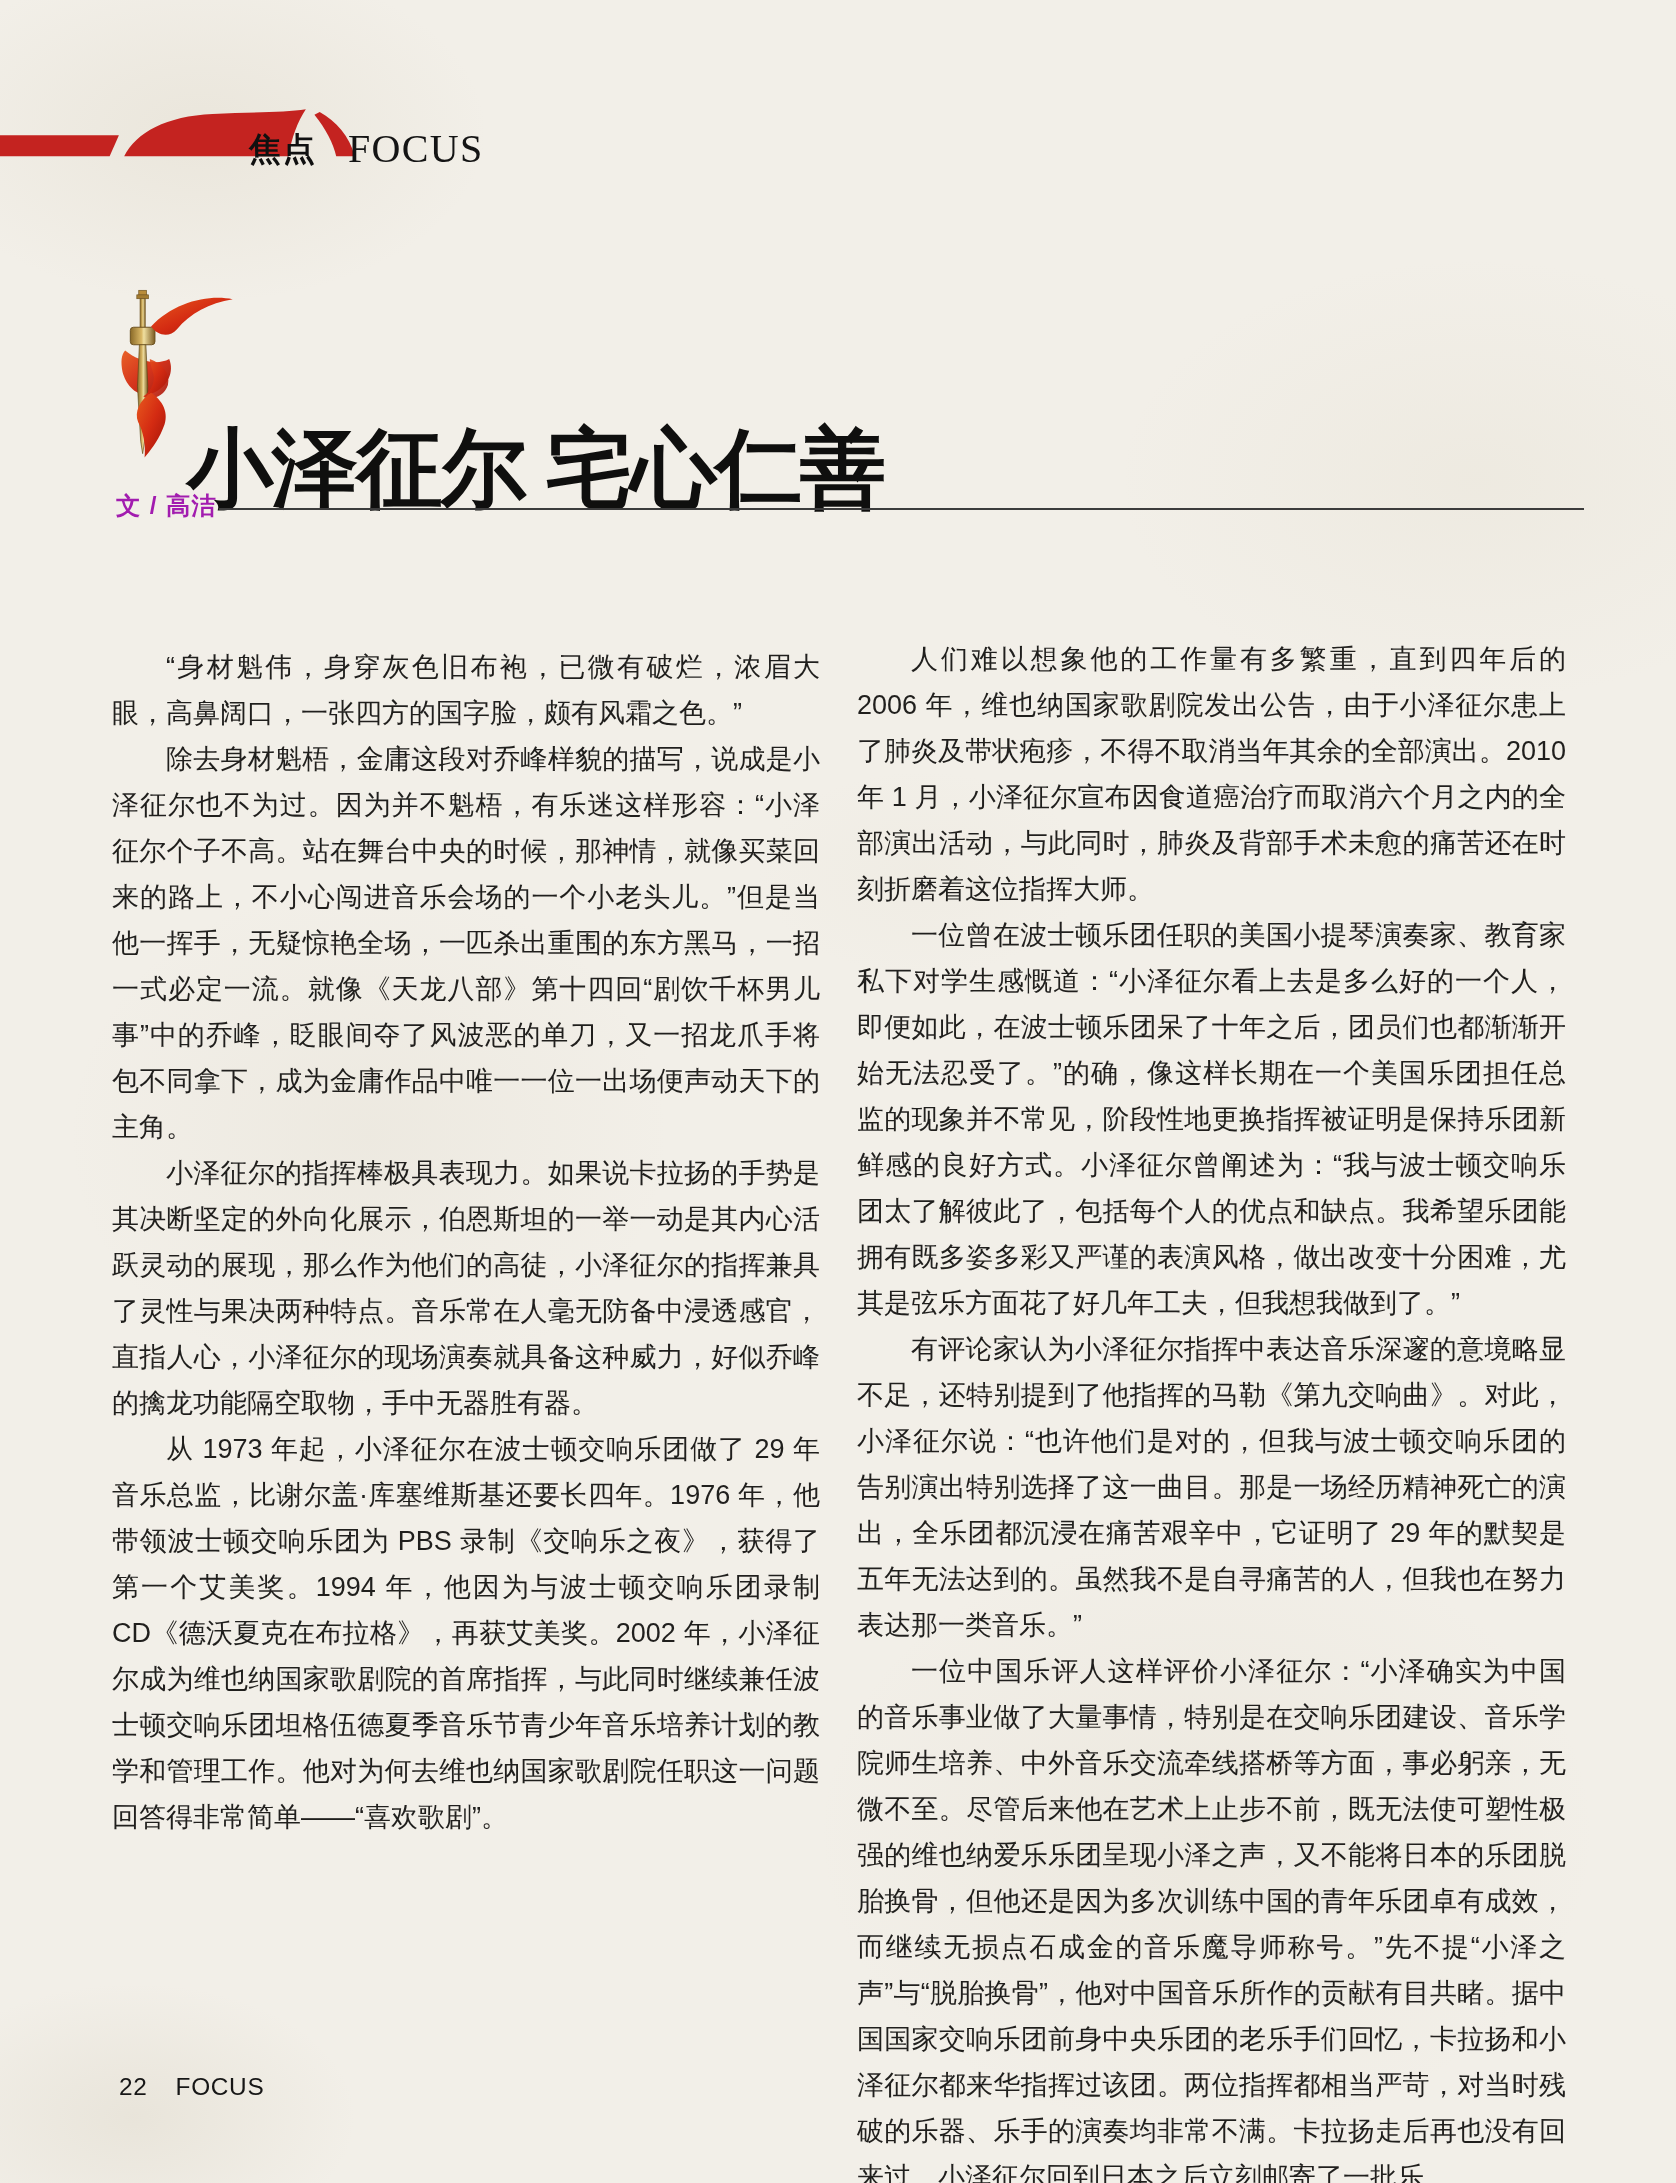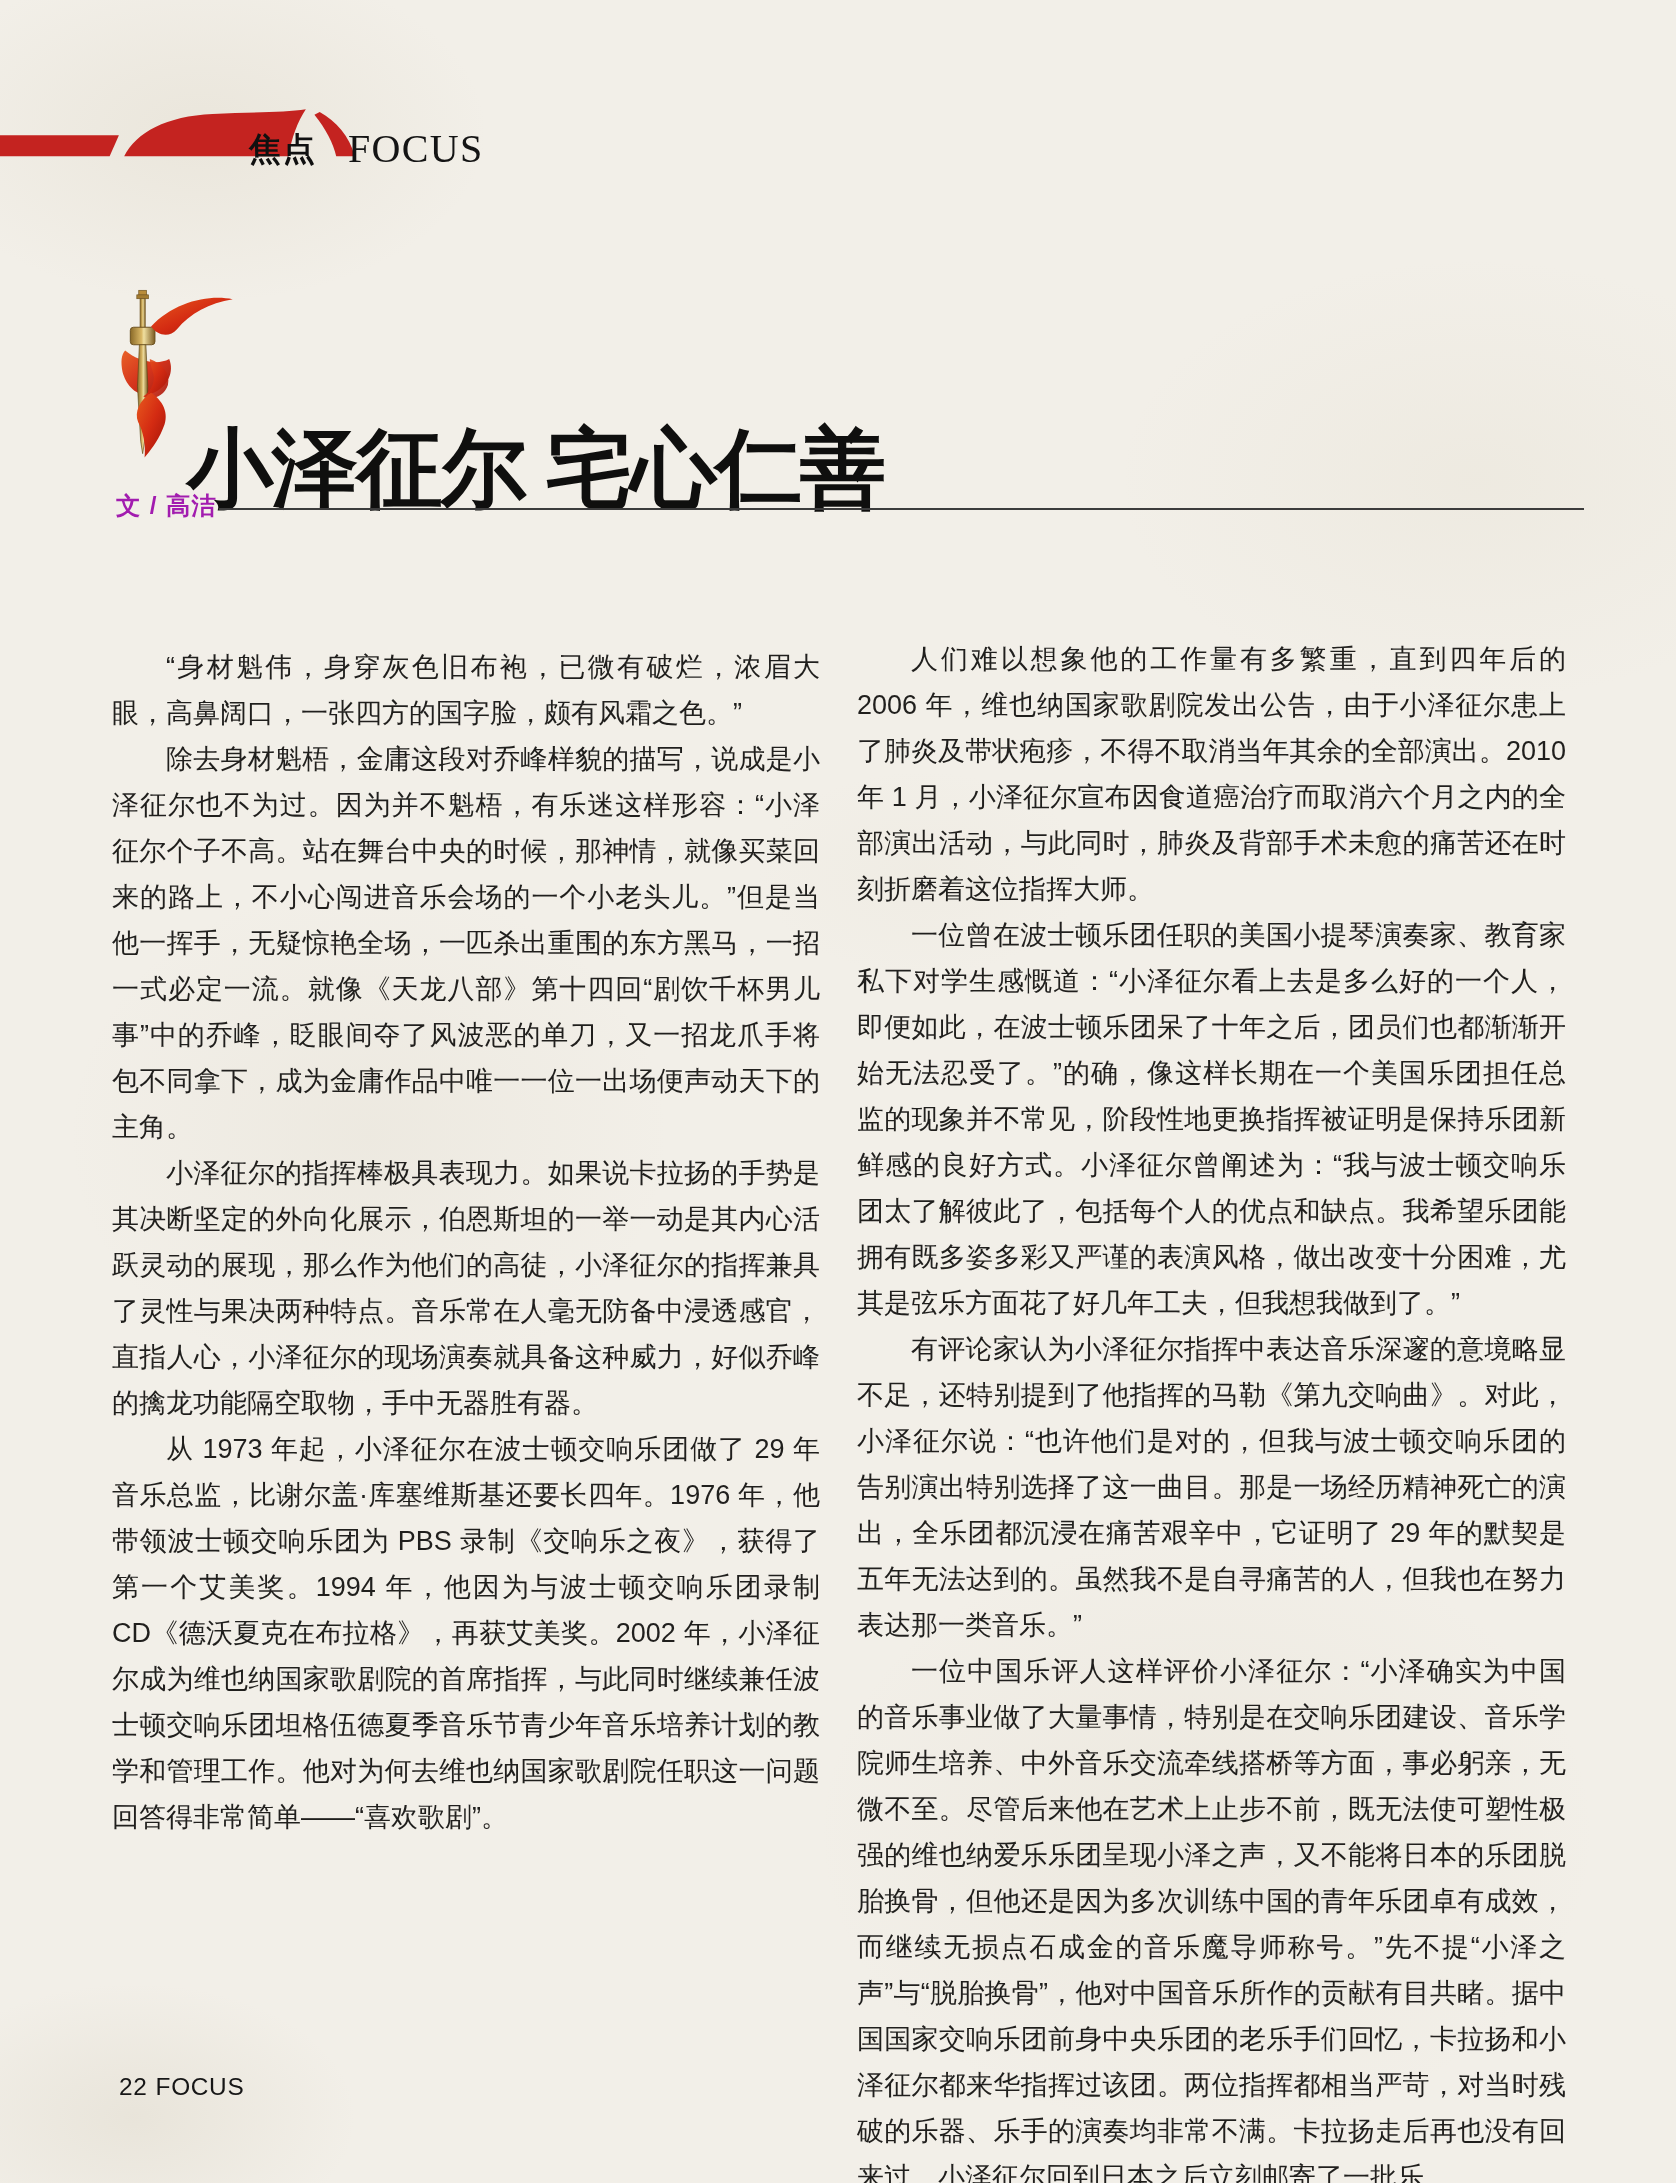--- a/index.html
+++ b/index.html
@@ -50,21 +50,21 @@
     margin:0;font-size:27px;line-height:46px;
     text-align:justify;text-justify:inter-ideograph;text-indent:2em;
     font-weight:400;
   }
   .col-left{left:112px;margin-top:8px;}
   .col-right{left:857px;width:709px;}
   .footer{
     position:absolute;left:119px;top:2073px;
     font-size:24.4px;color:#161616;letter-spacing:0.7px;
   }
-  .footer .num{margin-right:8px;}
+  .footer .num{margin-right:28px;}
 </style>
 </head>
 <body>
 
 <div class="page">
 
   <div class="paper-texture"></div>
 
   <svg class="header-swoosh" viewBox="0 0 760 130" aria-hidden="true">
     <polygon points="0,44 180,44 166,76 0,76" fill="#c42320"></polygon>

